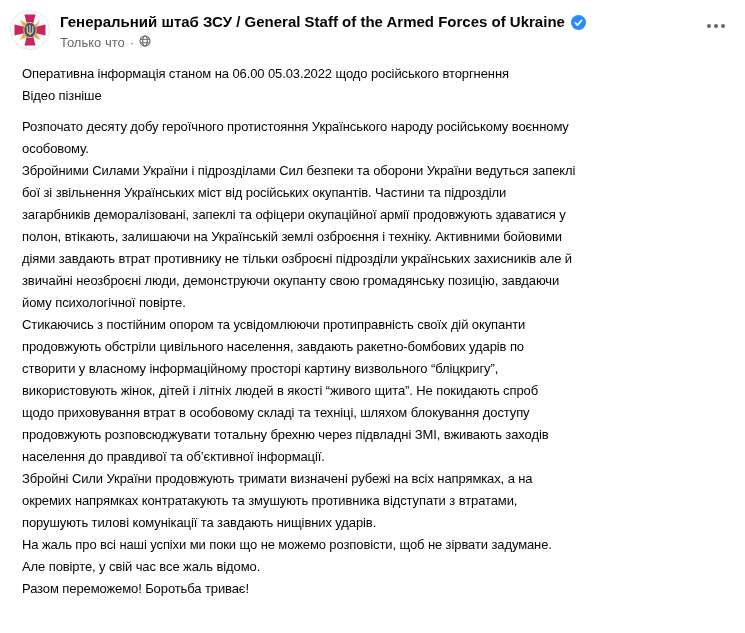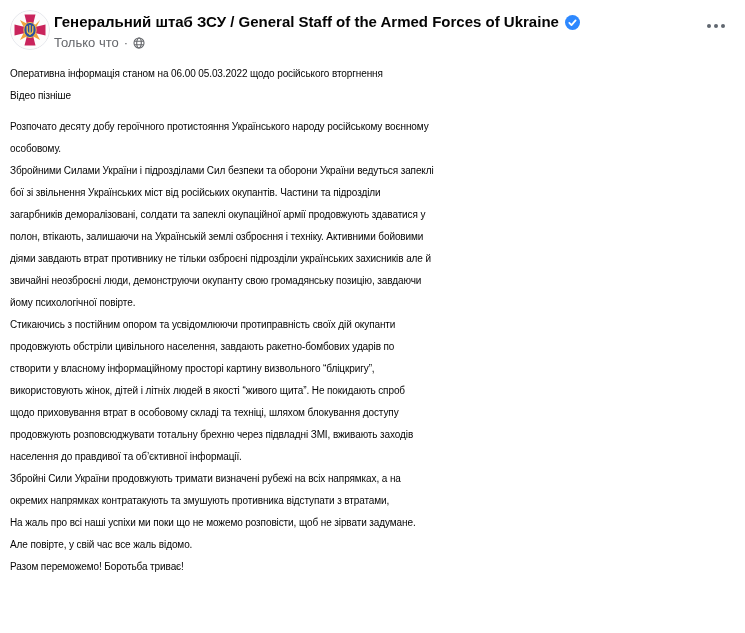--- a/index.html
+++ b/index.html
@@ -25,35 +25,35 @@
     padding: 2px 12px 0 10px;
   }
   .avatar {
     flex: 0 0 40px;
     width: 40px;
     height: 40px;
     border-radius: 50%;
     overflow: hidden;
     cursor: pointer;
   }
-  .head-text { margin-left: 4px; flex: 1; min-width: 0; padding-top: 2px; }
+  .head-text { margin-left: 10px; flex: 1; min-width: 0; padding-top: 2px; }
   .author-row {
     display: flex;
     align-items: center;
     gap: 6px;
     font-size: 15px;
     font-weight: 700;
     line-height: 20px;
     color: #050505;
   }
   .author-name { cursor: pointer; white-space: nowrap; }
   .verified { display: inline-flex; align-items: center; flex: 0 0 auto; }
   .meta-row {
     display: flex;
-    align-items: center;
+    align-items: flex-start;
     gap: 4px;
     font-size: 13px;
     line-height: 17px;
     color: #65676b;
     margin-top: 2px;
   }
   .meta-sep { padding: 0 1px; }
   .globe { display: inline-flex; align-items: center; margin-top: 1px; }
   .more-btn {
     position: absolute;
@@ -67,22 +67,22 @@
     gap: 3px;
     cursor: pointer;
   }
   .more-btn .dot {
     width: 4px; height: 4px;
     border-radius: 50%;
     background: #606770;
   }
   
   .post-content {
-    padding: 12px 10px 0 10px;
-    font-size: 10px;
+    padding: 12px 10px 0 22px;
+    font-size: 13px;
     line-height: 22px;
     letter-spacing: -0.1px;
     color: #050505;
   }
   .intro-block { margin-bottom: 9px; }
   .line { white-space: normal; }
 </style>
 </head>
 <body>
 
@@ -150,33 +150,34 @@
   <div class="post-content">
     <div class="intro-block">
         <div class="line">Оперативна інформація станом на 06.00 05.03.2022 щодо російського вторгнення</div>
         <div class="line">Відео пізніше</div>
       </div>
     <div class="body-block">
         <div class="line">Розпочато десяту добу героїчного протистояння Українського народу російському воєнному</div>
         <div class="line">особовому.</div>
         <div class="line">Збройними Силами України і підрозділами Сил безпеки та оборони України ведуться запеклі</div>
         <div class="line">бої зі звільнення Українських міст від російських окупантів. Частини та підрозділи</div>
-        <div class="line">загарбників деморалізовані, солдати та запеклі окупаційної армії продовжують здаватися у</div>
+        <div class="line">загарбників деморалізовані, запеклі та офіцери окупаційної армії продовжують здаватися у</div>
         <div class="line">полон, втікають, залишаючи на Українській землі озброєння і техніку. Активними бойовими</div>
         <div class="line">діями завдають втрат противнику не тільки озброєні підрозділи українських захисників але й</div>
         <div class="line">звичайні неозброєні люди, демонструючи окупанту свою громадянську позицію, завдаючи</div>
         <div class="line">йому психологічної повірте.</div>
         <div class="line">Стикаючись з постійним опором та усвідомлюючи протиправність своїх дій окупанти</div>
         <div class="line">продовжують обстріли цивільного населення, завдають ракетно-бомбових ударів по</div>
         <div class="line">створити у власному інформаційному просторі картину визвольного “бліцкригу”,</div>
         <div class="line">використовують жінок, дітей і літніх людей в якості “живого щита”. Не покидають спроб</div>
         <div class="line">щодо приховування втрат в особовому складі та техніці, шляхом блокування доступу</div>
         <div class="line">продовжують розповсюджувати тотальну брехню через підвладні ЗМІ, вживають заходів</div>
         <div class="line">населення до правдивої та об’єктивної інформації.</div>
         <div class="line">Збройні Сили України продовжують тримати визначені рубежі на всіх напрямках, а на</div>
         <div class="line">окремих напрямках контратакують та змушують противника відступати з втратами,</div>
+        <div class="line">порушують тилові комунікації та завдають нищівних ударів.</div>
         <div class="line">На жаль про всі наші успіхи ми поки що не можемо розповісти, щоб не зірвати задумане.</div>
         <div class="line">Але повірте, у свій час все жаль відомо.</div>
         <div class="line">Разом переможемо! Боротьба триває!</div>
       </div>
   </div>
 
 </div>
 
 </body></html>

